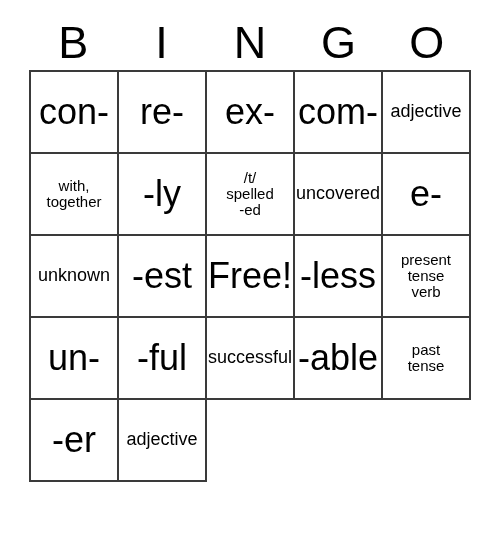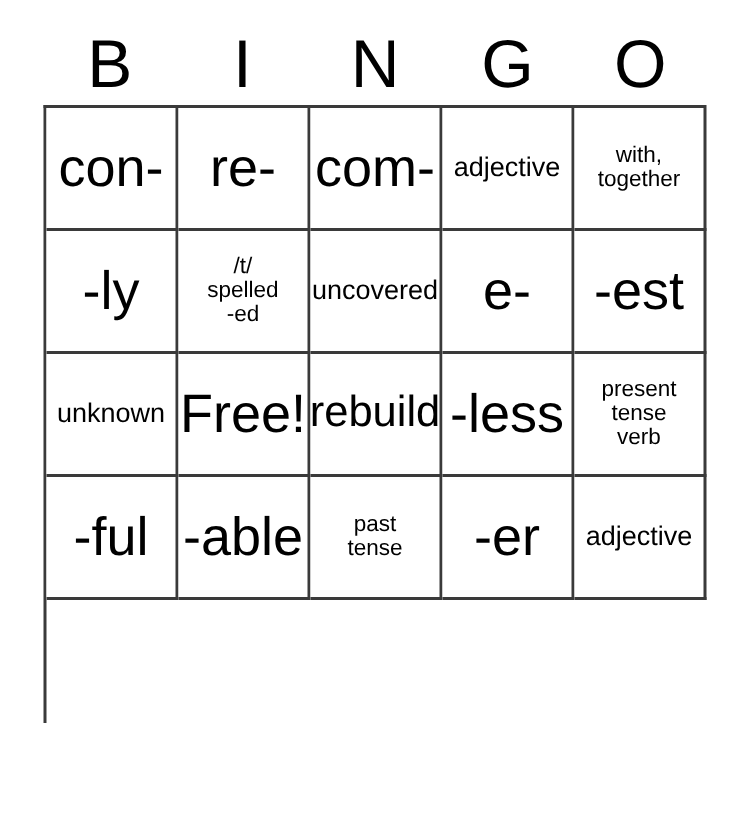--- a/index.html
+++ b/index.html
@@ -98,20 +98,23 @@
   </div>
 
   <div class="grid">
     <div class="cell">
         <span class="cell-text sz-xl">con-</span>
       </div>
     <div class="cell">
         <span class="cell-text sz-xl">re-</span>
       </div>
     <div class="cell">
+        <span class="cell-text sz-xl">ex-</span>
+      </div>
+    <div class="cell">
         <span class="cell-text sz-xl">com-</span>
       </div>
     <div class="cell">
         <span class="cell-text sz-xs">adjective</span>
       </div>
 
     <div class="cell">
         <span class="cell-text sz-sm">with,
 together</span>
       </div>
@@ -124,42 +127,45 @@
 -ed</span>
       </div>
     <div class="cell">
         <span class="cell-text sz-xs">uncovered</span>
       </div>
     <div class="cell">
         <span class="cell-text sz-xl">e-</span>
       </div>
 
     <div class="cell">
+        <span class="cell-text sz-xs">unknown</span>
+      </div>
+    <div class="cell">
         <span class="cell-text sz-xl">-est</span>
       </div>
     <div class="cell">
-        <span class="cell-text sz-xs">unknown</span>
-      </div>
-    <div class="cell">
         <span class="cell-text sz-xl">Free!</span>
-      </div>
-    <div class="cell">
-        <span class="cell-text sz-md">rebuild</span>
       </div>
 
     <div class="cell">
         <span class="cell-text sz-xl">-less</span>
       </div>
     <div class="cell">
         <span class="cell-text sz-sm">present
 tense
 verb</span>
       </div>
     <div class="cell">
+        <span class="cell-text sz-xl">un-</span>
+      </div>
+    <div class="cell">
         <span class="cell-text sz-xl">-ful</span>
+      </div>
+    <div class="cell">
+        <span class="cell-text sz-xs">successful</span>
       </div>
 
     <div class="cell">
         <span class="cell-text sz-xl">-able</span>
       </div>
     <div class="cell">
         <span class="cell-text sz-sm">past
 tense</span>
       </div>
     <div class="cell">

